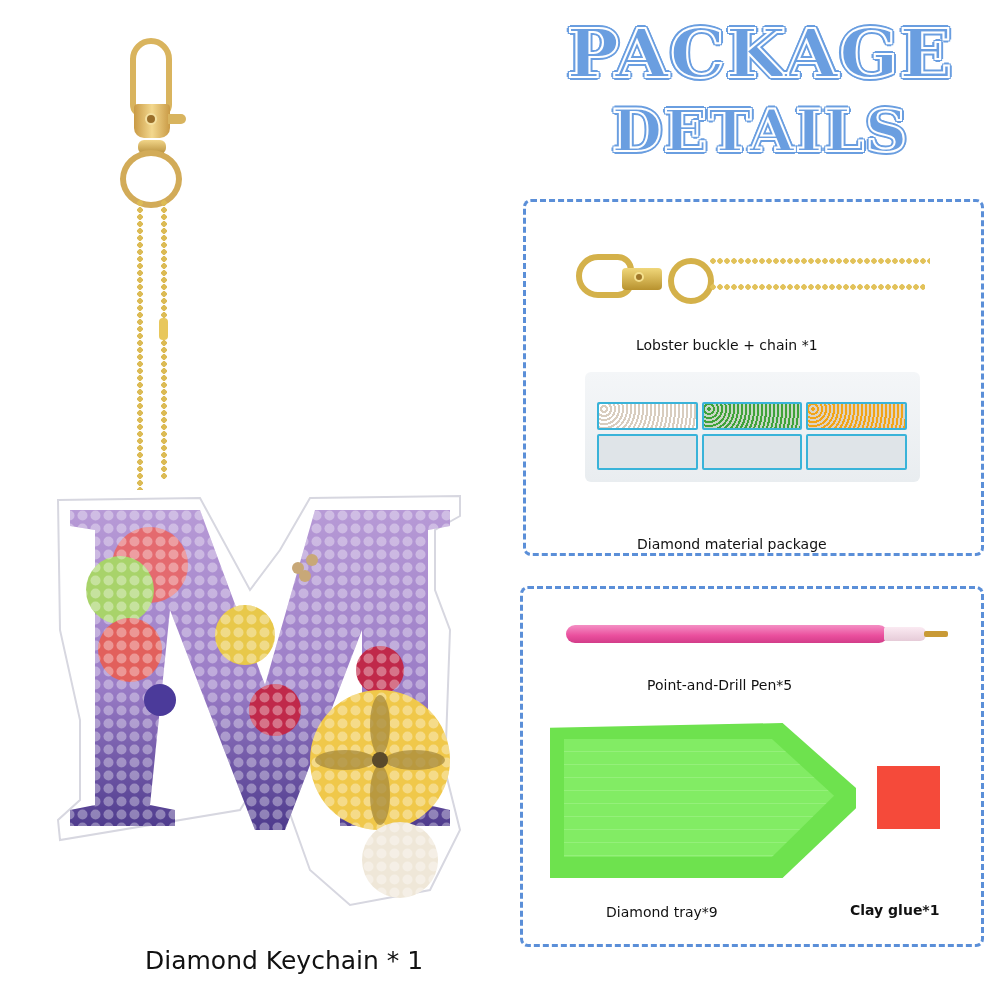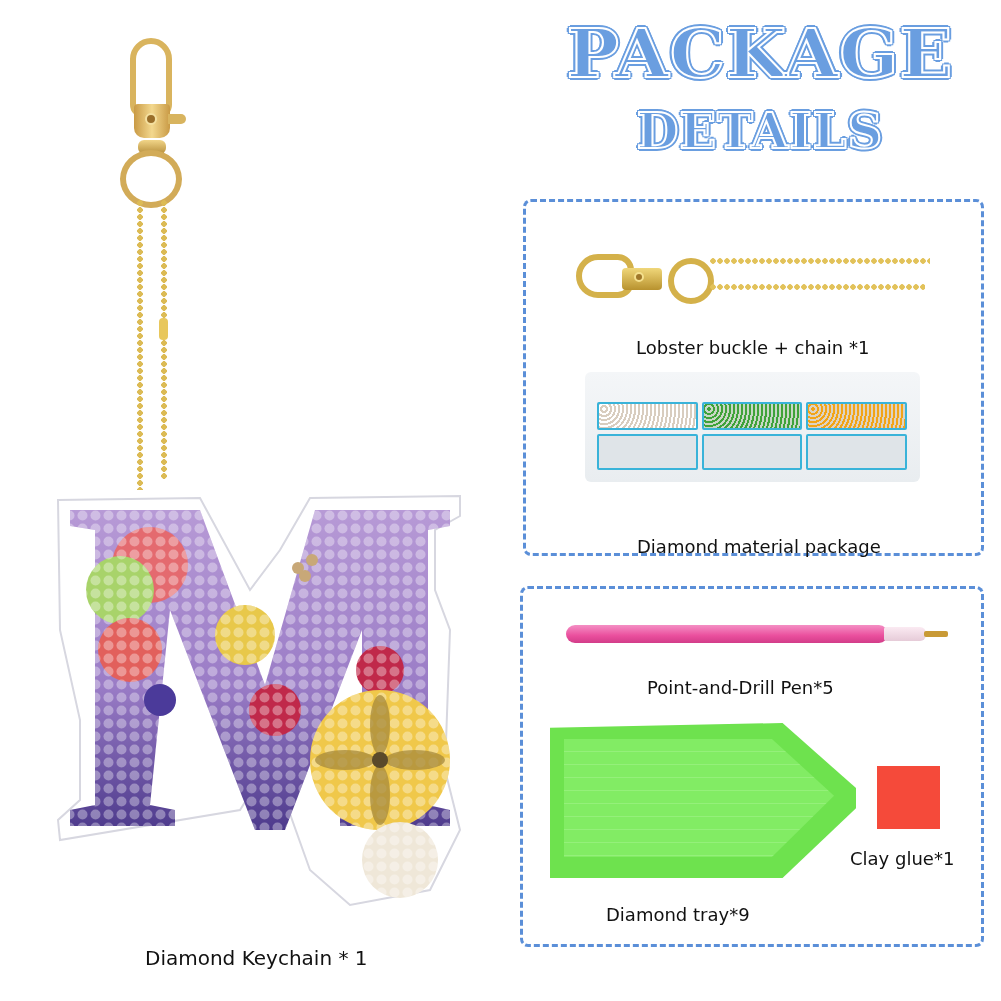--- a/index.html
+++ b/index.html
@@ -10,28 +10,28 @@
   .title { position: absolute; left: 540px; top: 18px; width: 440px; text-align: center; }
   .title-line { display: block; font-family: "DejaVu Serif", "Liberation Serif", serif;
                 font-weight: 900; color: #6a9ee0; font-size: 66px; line-height: 70px;
                 letter-spacing: 1px;
                 -webkit-text-stroke: 2px #ffffff;
                 text-shadow:
                   0 0 0 #6a9ee0,
                   3px 0 0 #6a9ee0, -3px 0 0 #6a9ee0, 0 3px 0 #6a9ee0, 0 -3px 0 #6a9ee0,
                   2px 2px 0 #6a9ee0, -2px -2px 0 #6a9ee0, 2px -2px 0 #6a9ee0, -2px 2px 0 #6a9ee0; }
   .title-line.l1 { font-size: 68px; transform: scaleX(1.02); }
-  .title-line.l2 { font-size: 48px; margin-top: 8px; }
+  .title-line.l2 { font-size: 58px; margin-top: 8px; }
 
   
   .box { position: absolute; border: 3px dashed #5b8fd8; border-radius: 8px; box-sizing: border-box; }
   .box-1 { left: 523px; top: 199px; width: 461px; height: 357px; }
   .box-2 { left: 520px; top: 586px; width: 464px; height: 361px; }
 
-  .label { position: absolute; font-size: 18px; color: #111; white-space: nowrap; }
+  .label { position: absolute; font-size: 14px; color: #111; white-space: nowrap; }
 
   
   .buckle { position: absolute; left: 570px; top: 250px; width: 360px; height: 70px; }
   .clasp-loop { position: absolute; left: 6px; top: 4px; width: 58px; height: 44px;
                 border: 6px solid #d4b14a; border-radius: 30px 22px 22px 30px; box-sizing: border-box;
                 background: transparent; }
   .clasp-body { position: absolute; left: 52px; top: 18px; width: 40px; height: 22px;
                 background: linear-gradient(#f0d77a, #b8922e); border-radius: 4px; }
   .clasp-hole { position: absolute; left: 64px; top: 22px; width: 10px; height: 10px; border-radius: 50%;
                 background: #a0782a; border: 2px solid #f4e08e; box-sizing: border-box; }
@@ -148,21 +148,21 @@
     <circle cx="330" cy="290" r="8" fill="#5a4a2a"></circle>
 
     <circle cx="350" cy="390" r="38" fill="#efe7d8"></circle>
     <circle cx="350" cy="390" r="38" fill="url(#dots)"></circle>
 
     <circle cx="248" cy="98" r="6" fill="#c8a878"></circle>
     <circle cx="262" cy="90" r="6" fill="#c8a878"></circle>
     <circle cx="255" cy="106" r="6" fill="#c8a878"></circle>
   </svg>
 
-  <div class="label" style="left:145px; top:946px; font-size:20px;">Diamond Keychain * 1</div>
+  <div class="label" style="left:145px; top:946px; font-size:25px;">Diamond Keychain * 1</div>
 </div>
 
 <div class="box box-1"></div>
 
 <div class="buckle">
   <div class="clasp-loop"></div>
   <div class="clasp-body"></div>
   <div class="clasp-hole"></div>
   <div class="clasp-ring"></div>
   <div class="chain-line" style="left:140px; top:8px; width:220px;"></div>
@@ -193,13 +193,13 @@
 </div>
 <div class="label" style="left:647px; top:677px;">Point-and-Drill Pen*5</div>
 
 <div class="tray">
   <div class="tray-outer"></div>
   <div class="tray-inner"></div>
 </div>
 <div class="label" style="left:606px; top:904px;">Diamond tray*9</div>
 
 <div class="glue"></div>
-<div class="label" style="left:850px; top:848px;">Clay glue*1</div>
+<div class="label" style="left:850px; top:902px;font-weight:bold;">Clay glue*1</div>
 
 </body></html>

